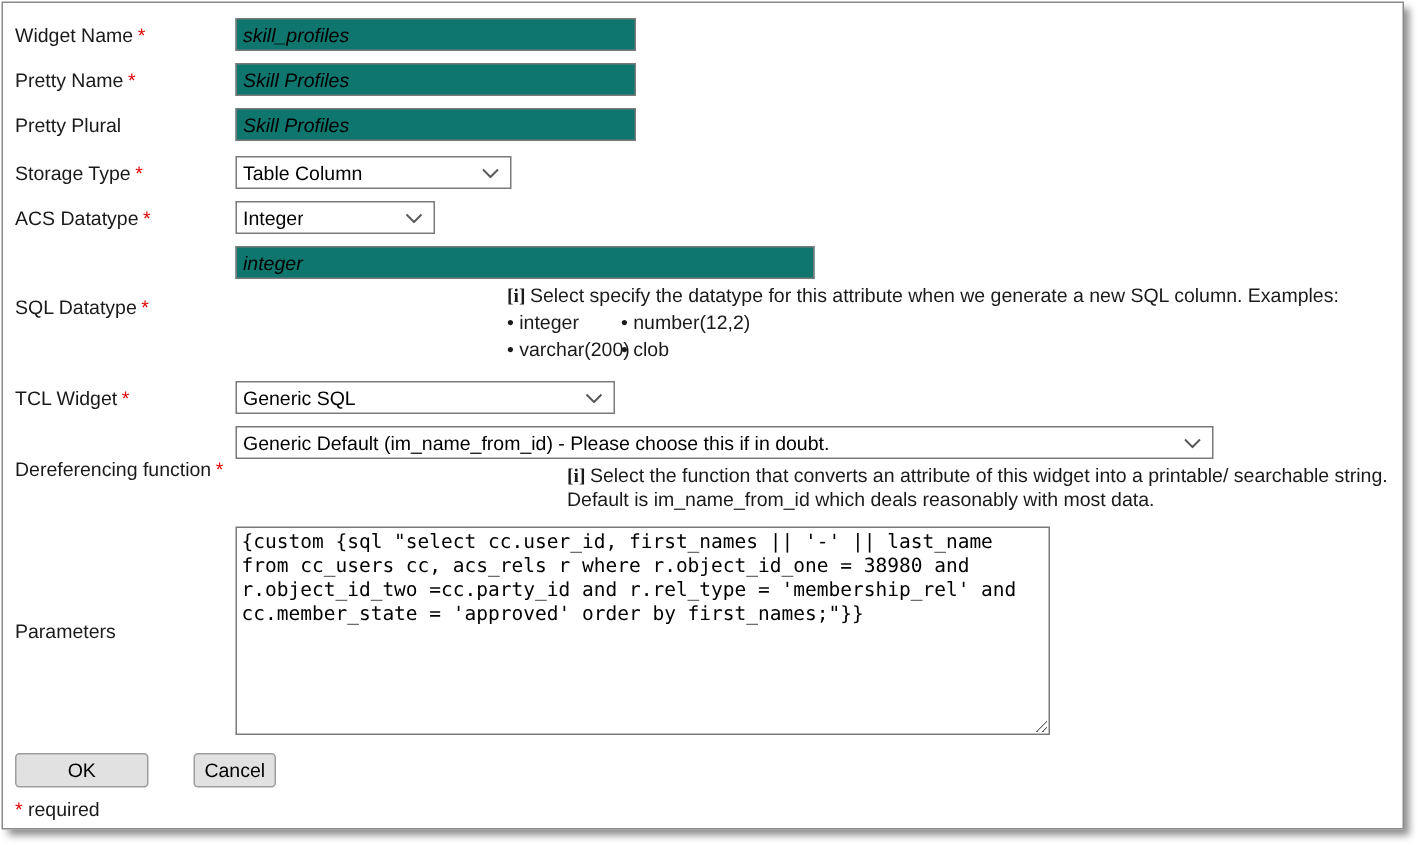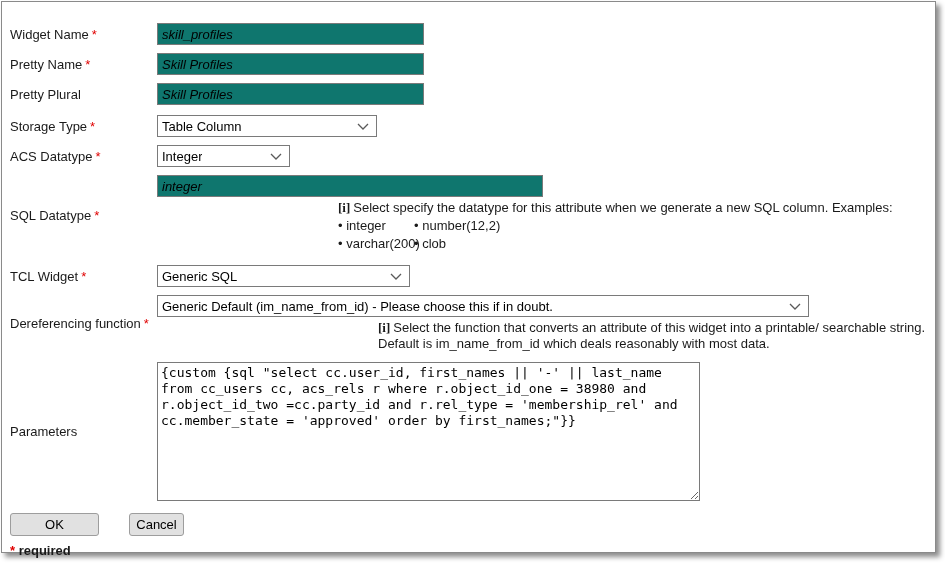--- a/index.html
+++ b/index.html
@@ -6,21 +6,21 @@
   body{
     width:945px;height:563px;background:#fff;
     font-family:"Liberation Sans",sans-serif;font-size:13px;color:#1a1a1a;
     overflow:hidden;
   }
   .panel{
     position:relative;box-sizing:border-box;
     width:935px;height:552px;margin:1px 0 0 1px;
     background:#fff;border:1px solid #8a8a8a;
     box-shadow:4px 4px 5px rgba(0,0,0,0.45);
-    padding:21px 0 0 8px;
+    padding:10px 0 0 8px;
   }
   .row{display:flex;align-items:center;margin-bottom:8px;}
   .lbl{width:147px;flex-shrink:0;color:#1a1a1a;}
   .req{color:#e00000;margin-left:3px;}
   .tbox{
     box-sizing:border-box;height:22px;border:1px solid #7a7a7a;background:#0f766e;
     padding:2px 4px;font-family:"Liberation Sans",sans-serif;font-size:13px;color:#000;font-style:italic;
   }
   .w267{width:267px}
   .w386{width:386px}
@@ -47,21 +47,21 @@
     font-size:13px;line-height:16px;color:#000;resize:both;background:#fff;
   }
   .btn-row{display:flex;margin:12px 0 0 0;gap:24px;}
   .btn{
     box-sizing:border-box;height:23px;background:#e1e1e1;border:1px solid #9d9d9d;
     border-radius:3px;font-family:"Liberation Sans",sans-serif;font-size:13px;color:#000;
     cursor:default;
   }
   .btn-ok{width:89px;}
   .btn-cancel{width:55px;margin-left:6px;}
-  .footer{margin-top:7px;font-weight:bold;}
+  .footer{margin-top:7px;}
   .mb2{margin-bottom:10px;}
 </style>
 </head>
 <body>
 
 <div class="panel">
 
   <div class="row">
     <div class="lbl"><span>Widget Name</span><span class="req">*</span></div>
     <input type="text" class="tbox w267" value="skill_profiles" style="">
@@ -72,21 +72,21 @@
     <input type="text" class="tbox w267" value="Skill Profiles" style="">
   </div>
 
   <div class="row mb2">
     <div class="lbl"><span>Pretty Plural</span></div>
     <input type="text" class="tbox w267" value="Skill Profiles" style="">
   </div>
 
   <div class="row">
     <div class="lbl"><span>Storage Type</span><span class="req">*</span></div>
-    <div class="select" style="width:220px">
+    <div class="select" style="width:184px">
       <span class="sel-text">Table Column</span>
       <span class="chev">
           <svg width="12" height="7" viewBox="0 0 12 7">
             <polyline points="1,1 6,6 11,1" fill="none" stroke="#5a5a5a" stroke-width="1.3"></polyline>
           </svg>
         </span>
     </div>
   </div>
 
   <div class="row">

